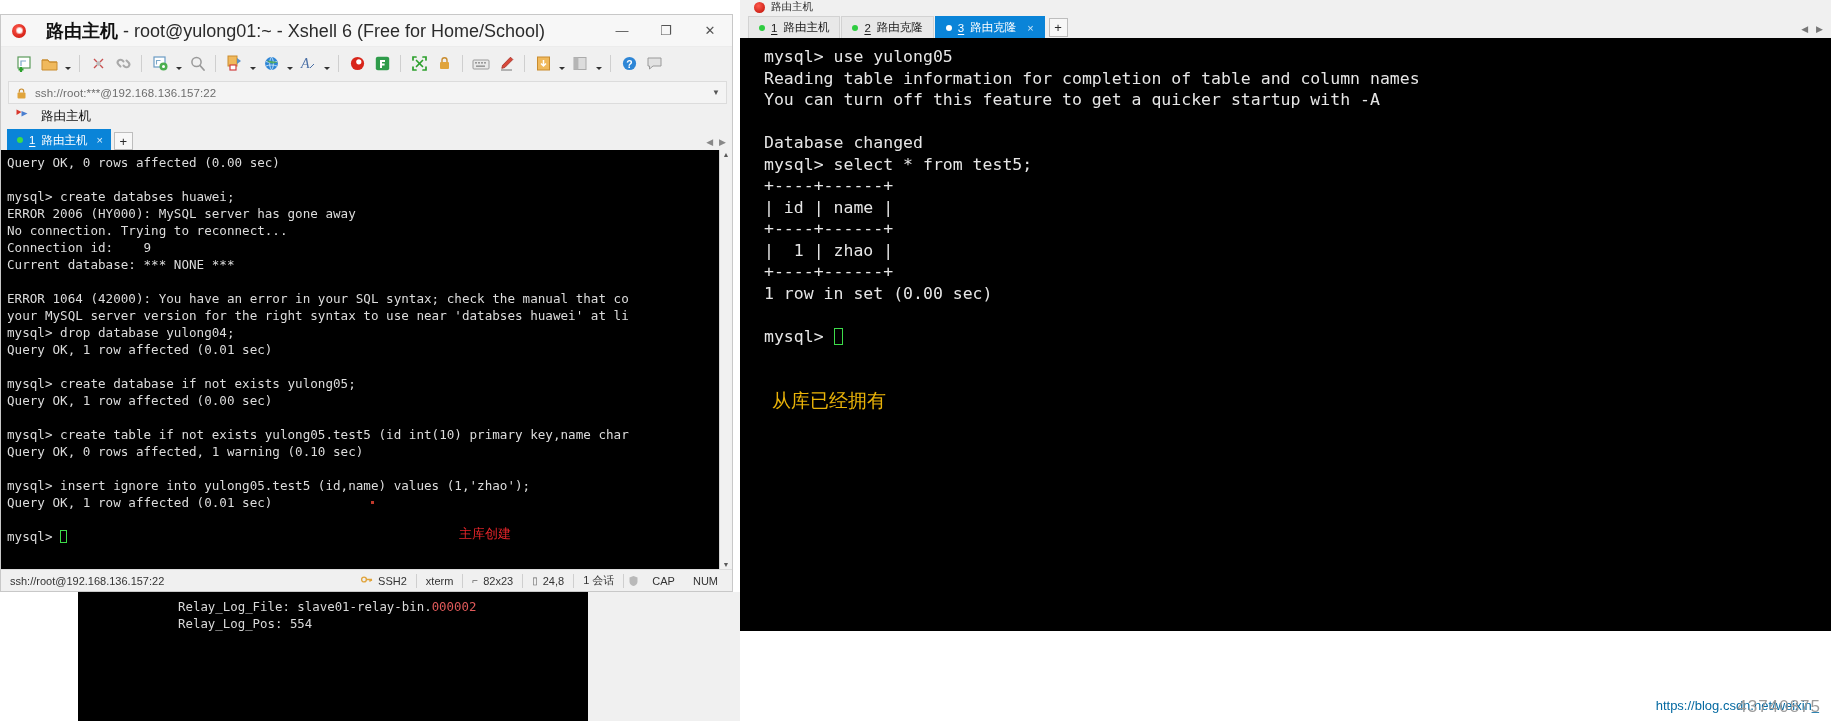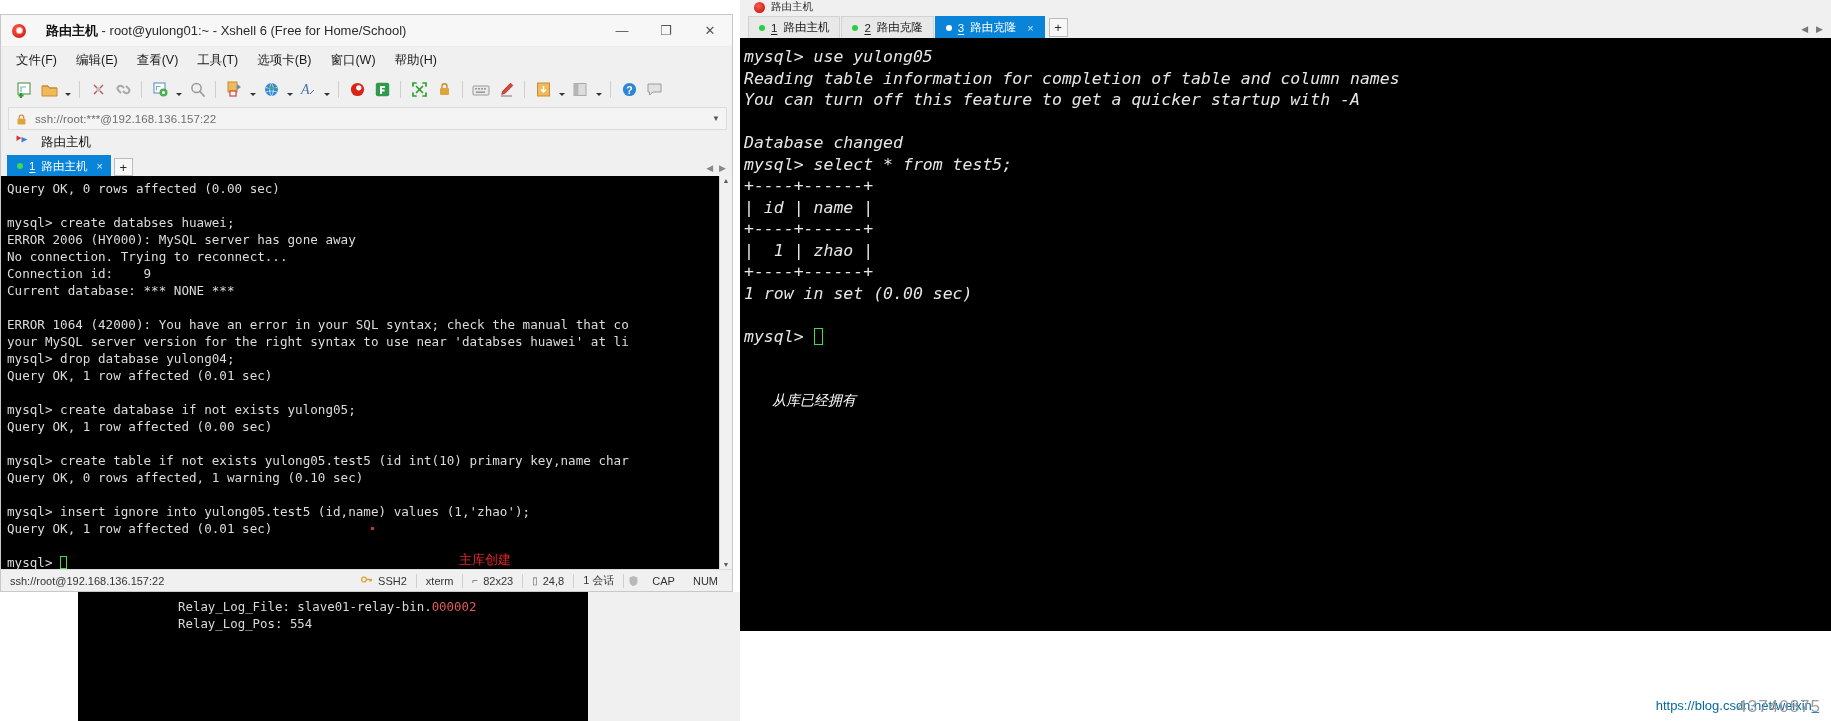--- a/index.html
+++ b/index.html
@@ -32,21 +32,21 @@
     content: ""; position: absolute; inset: 1px;
     border-radius: 50%;
     background: radial-gradient(circle at 40% 35%, #ff5a4d 0%, #d8251a 70%, #a51209 100%);
   }
   .app-logo::after {
     content: ""; position: absolute; left: 6px; top: 5px;
     width: 5px; height: 5px; border-radius: 50%;
     background: #fff; box-shadow: 0 0 0 1px rgba(255,255,255,.6);
   }
   .title-text {
-    font-size: 13px; color: #2b2b2b; white-space: nowrap; padding-left: 12px;
+    font-size: 18px; color: #2b2b2b; white-space: nowrap; padding-left: 12px;
   }
   .title-text .proj { font-weight: 600; color: #111; }
   .win-btns { margin-left: auto; display: flex; height: 100%; }
   .win-btn {
     width: 44px; height: 100%;
     display: flex; align-items: center; justify-content: center;
     color: #555; font-size: 13px;
   }
 
   .menu-bar {
@@ -185,30 +185,30 @@
     width: 19px; height: 19px; margin-left: 3px; align-self: flex-end;
     margin-bottom: 1px; background: #f7f7f7; border: 1px solid #bdbdbd;
     display: flex; align-items: center; justify-content: center;
     color: #2a2a2a; font-size: 13px; line-height: 1;
   }
   .rw-tabnav { position: absolute; right: 8px; bottom: 4px; display:flex; gap:8px; color:#777; font-size:9px;}
   .rw-term {
     flex: 1; background: #000; color: #e6e6e6;
     font-family: "DejaVu Sans Mono", monospace;
     font-size: 16.5px; line-height: 21.5px;
-    padding: 8px 0 0 4px; white-space: pre;
-    position: relative; overflow: hidden; font-style: italic;
+    padding: 8px 0 0 24px; white-space: pre;
+    position: relative; overflow: hidden;
   }
   .rw-cursor {
     display: inline-block; width: 9px; height: 17px;
     border: 1px solid #3ddc4a; vertical-align: -3px;
   }
   .rw-note {
     position: absolute; left: 775px; top: 360px;
-    color: #ffffff; font-size: 14px; font-weight: 500;
+    color: #eab308; font-size: 19px; font-weight: 500;
     font-family: "DejaVu Sans", sans-serif;
   }
 
   
   .bottom-win {
     position: absolute; left: 78px; top: 592px;
     width: 558px; height: 129px; background: #000;
     color: #d9d9d9; font-family: "DejaVu Sans Mono", monospace;
     font-size: 12.4px; line-height: 17px;
     padding: 6px 0 0 100px; white-space: pre; overflow: hidden;
@@ -240,29 +240,20 @@
     <div class="title-bar">
       <span class="app-logo"></span>
       <span class="title-text"><span class="proj">路由主机</span><span> - root@yulong01:~ - Xshell 6 (Free for Home/School)</span></span>
       <span class="win-btns">
         <span class="win-btn">—</span>
         <span class="win-btn">❐</span>
         <span class="win-btn close">✕</span>
       </span>
     </div>
 
-    <div class="menu-bar">
-      <span class="menu-item">文件(F)</span>
-      <span class="menu-item">编辑(E)</span>
-      <span class="menu-item">查看(V)</span>
-      <span class="menu-item">工具(T)</span>
-      <span class="menu-item">选项卡(B)</span>
-      <span class="menu-item">窗口(W)</span>
-      <span class="menu-item">帮助(H)</span>
-    </div>
 
     <div class="toolbar">
       <span class="tb-icon">
         <svg width="17" height="17" viewBox="0 0 17 17">
             <rect x="2" y="2" width="12" height="11" fill="#fff" stroke="#5b9b5b" stroke-width="1.2"></rect>
             <path d="M5 11v-5h5" fill="none" stroke="#7aa7c7" stroke-width="1.2"></path>
             <path d="M5 12v5M2.5 14.5h5" stroke="#2ca02c" stroke-width="2.2"></path>
           </svg>
       </span>
       <span class="tb-icon">

